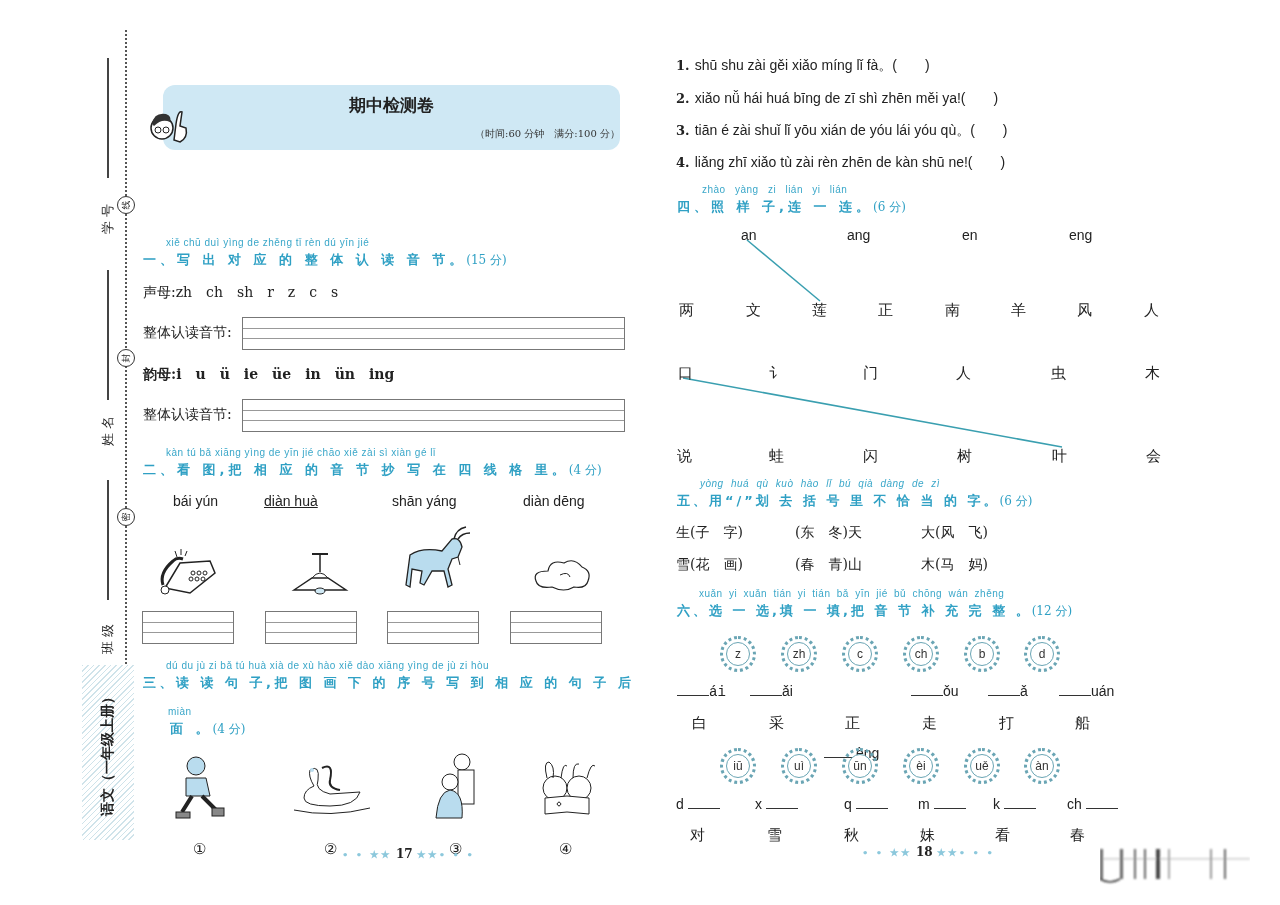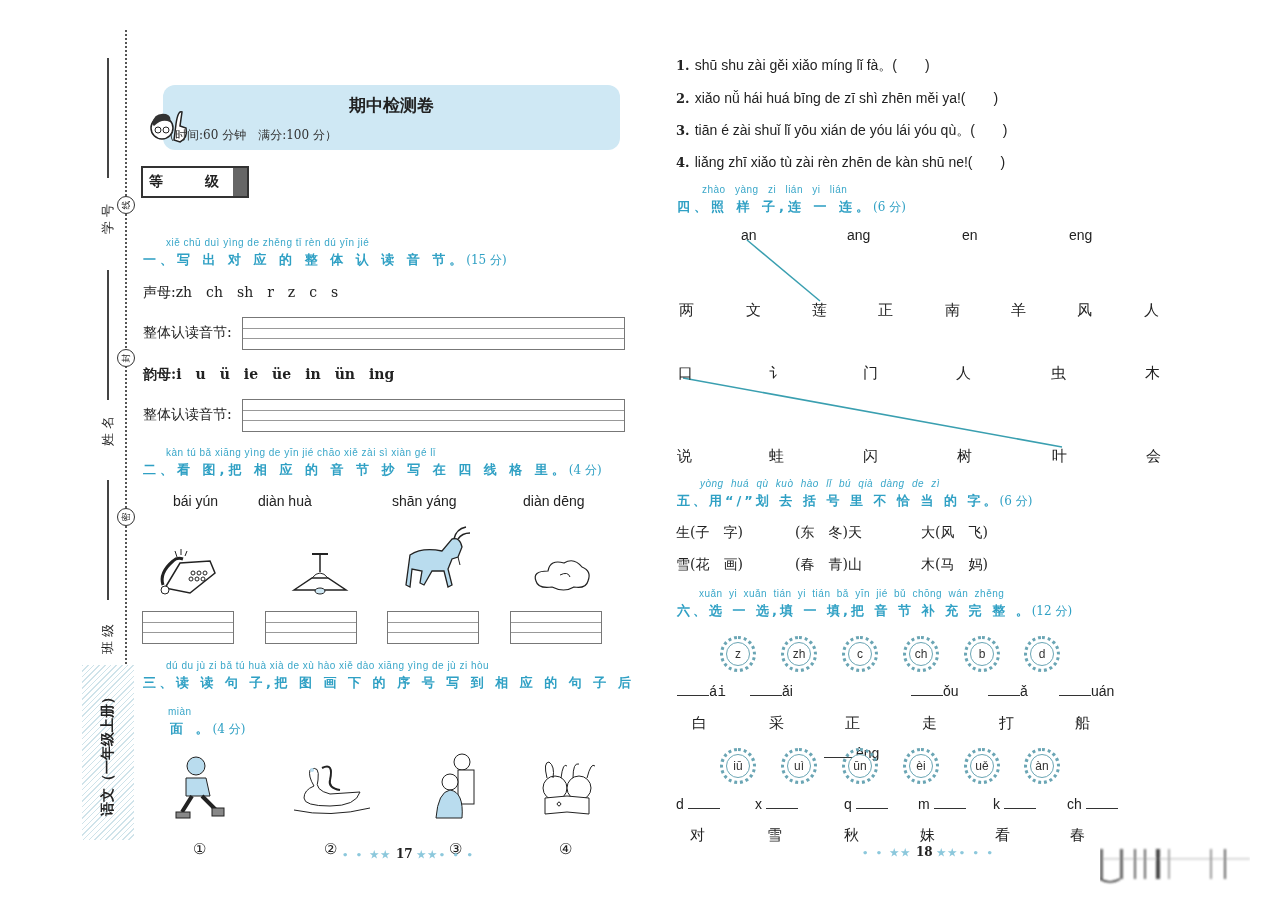--- a/index.html
+++ b/index.html
@@ -17,21 +17,21 @@
   .seal { position: absolute; left: 117px; width: 18px; height: 18px; border: 1.5px solid #333; border-radius: 50%; background:#fff; font-size: 9px; display:flex; align-items:center; justify-content:center; transform: rotate(-90deg); font-family:"DejaVu Sans", sans-serif; }
   .vlabel { position: absolute; left: 93px; font-size: 13px; transform: rotate(-90deg); font-family: "DejaVu Sans", sans-serif; }
   .hatch { position: absolute; left: 82px; top: 665px; width: 52px; height: 175px;
     background: repeating-linear-gradient(135deg, #cfe3ea 0 1px, #fff 1px 4px); }
   .hatch-text { position:absolute; left: 82px; top: 665px; width: 52px; height: 175px; display:flex; align-items:center; justify-content:center; }
   .hatch-text span { transform: rotate(-90deg); white-space: nowrap; font-family:"DejaVu Sans", sans-serif; font-weight:bold; font-size:14px; color:#222; background:#fff0; }
 
   
   .banner { position:absolute; left:163px; top:85px; width:457px; height:65px; background:#cfe8f4; border-radius:12px; }
   .banner-title { position:absolute; left:163px; top:94px; width:457px; text-align:center; font-family:"DejaVu Sans", sans-serif; font-size:17px; font-weight:bold; color:#222; }
-  .banner-sub { position:absolute; left:163px; top:127px; width:457px; text-align:left; font-size:12px; color:#333; }
+  .banner-sub { position:absolute; left:163px; top:127px; width:457px; text-align:right; font-size:10px; color:#333; }
 
   
   table.score { position:absolute; left:141px; top:166px; border-collapse: collapse; border: 2px solid #333; }
   table.score td { border: 1px solid #666; height: 30px; text-align: center; font-size: 14px; font-family: "DejaVu Serif", serif; color:#222; }
   table.score td.head { font-family:"DejaVu Sans", sans-serif; font-weight:bold; letter-spacing: 14px; padding-left: 6px; text-align:left; }
   table.score td.grade { font-family:"DejaVu Sans", sans-serif; font-weight:bold; font-size:14px; letter-spacing:0; }
 
   .text14 { font-size: 14px; white-space: nowrap; }
   .four-line { position:absolute; border:1px solid #777; }
   .four-line::before, .four-line::after { content:""; position:absolute; left:0; right:0; height:1px; background:#999; }
@@ -80,57 +80,40 @@
     <circle cx="12" cy="26" r="3" fill="none" stroke="#222"></circle>
     <circle cx="20" cy="26" r="3" fill="none" stroke="#222"></circle>
     <path d="M28 36 L30 20 Q32 6 36 8 L34 22 L40 24 Q42 34 34 38 Z" fill="#fff" stroke="#222" stroke-width="1.5"></path>
   </svg>
 </div>
 <div class="banner-title">期中检测卷</div>
 <div class="banner-sub">（时间:60 分钟　满分:100 分）</div>
 
 <table class="score">
   <tbody>
-  <tr>
-    <td class="head">等　级</td>
-    <td></td>
-        <td></td>
-    <td></td>
-        <td></td>
-    <td></td>
-        <td></td>
-    <td></td>
-        <td></td>
-    <td></td>
-        <td></td>
-    <td></td>
-        <td></td>
-    <td></td>
-        <td></td>
-  </tr>
 </tbody>
   </table>
 
 <div class="abs pinyin" style="left:166px;top:237px;">xiě chū duì yìng de zhěng tǐ rèn dú yīn jié</div>
 <div class="abs heading" style="left:143px;top:251px;">
   <span>一、写 出 对 应 的 整 体 认 读 音 节。</span><span class="pts">(15 分)</span>
 </div>
 <div class="abs text14" style="left:143px;top:284px;">声母:zh　ch　sh　r　z　c　s</div>
 <div class="abs text14" style="left:143px;top:324px;">整体认读音节:</div>
 <div class="four-line" style="left:242px;top:317px;width:383px;height:33px;"></div>
 <div class="abs text14" style="left:143px;top:366px;font-weight:bold;">韵母:i　u　ü　ie　üe　in　ün　ing</div>
 <div class="abs text14" style="left:143px;top:406px;">整体认读音节:</div>
 <div class="four-line" style="left:242px;top:399px;width:383px;height:33px;"></div>
 
 <div class="abs pinyin" style="left:166px;top:447px;">kàn tú bǎ xiāng yìng de yīn jié chāo xiě zài sì xiàn gé lǐ</div>
 <div class="abs heading" style="left:143px;top:461px;">
   <span>二、看 图,把 相 应 的 音 节 抄 写 在 四 线 格 里。</span><span class="pts">(4 分)</span>
 </div>
 <div class="abs py" style="left:173px;top:493px;">bái yún</div>
-<div class="abs py" style="left:258px;top:493px;">diàn huà</div>
+<div class="abs py" style="left:264px;top:493px;text-decoration:underline;">diàn huà</div>
 <div class="abs py" style="left:392px;top:493px;">shān yáng</div>
 <div class="abs py" style="left:523px;top:493px;">diàn dēng</div>
 
 <div class="pic" style="left:155px;top:543px;width:65px;height:55px;">
   <svg width="65" height="55" viewBox="0 0 65 55">
       <path d="M10 45 L25 20 L55 18 L60 30 L35 50 Z" fill="#fff" stroke="#222" stroke-width="1.5"></path>
       <path d="M8 42 Q4 30 18 18 Q22 14 28 16" fill="none" stroke="#222" stroke-width="3"></path>
       <circle cx="10" cy="47" r="4" fill="#fff" stroke="#222"></circle>
       <g fill="none" stroke="#222">
         <circle cx="38" cy="30" r="2"></circle>

